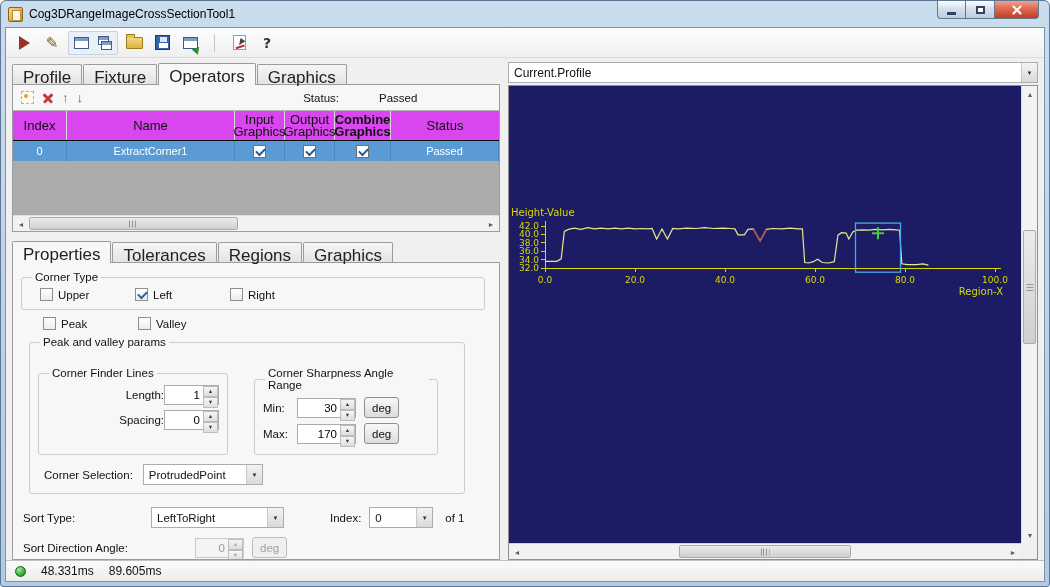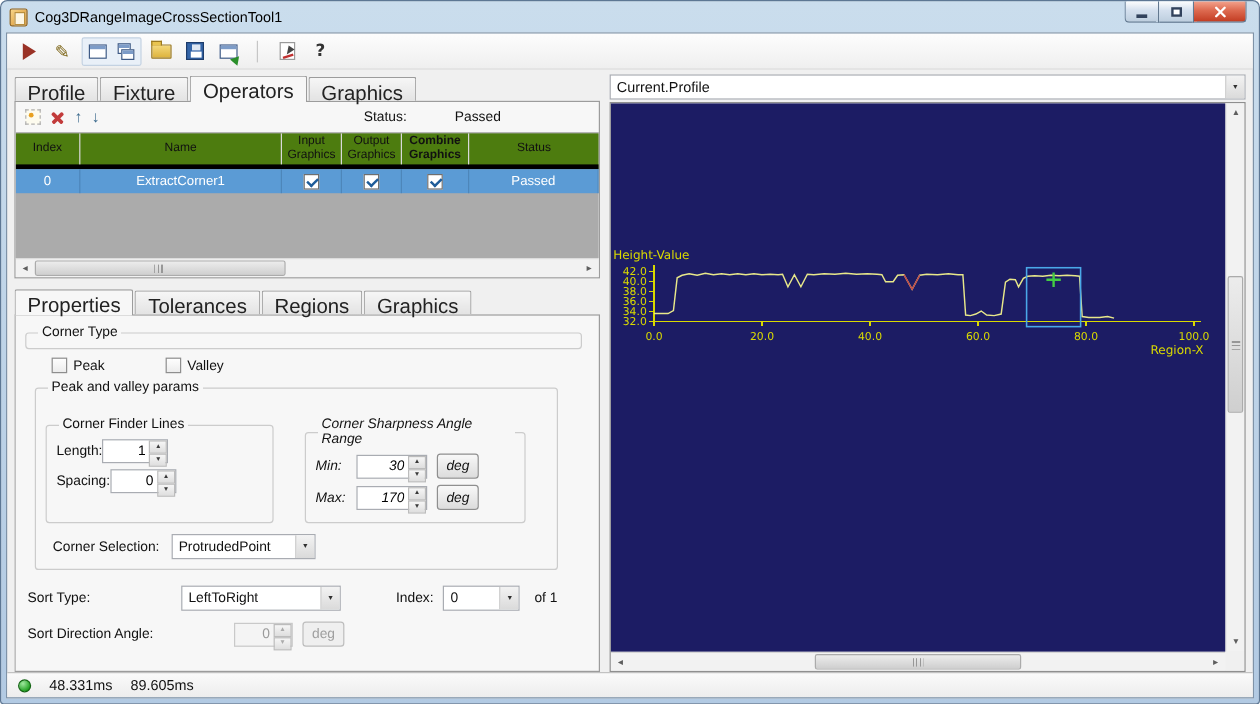--- a/index.html
+++ b/index.html
@@ -73,21 +73,21 @@
   .icon-new { width:13px; height:13px; border:1px dashed #b0b0b0; background:#fdfbee; position:relative; display:inline-block; }
   .icon-new::after { content:''; position:absolute; left:2px; top:2px; width:4px; height:4px; background:#e8a020; border-radius:50%; }
   .icon-x { width:12px; height:12px; position:relative; display:inline-block; }
   .icon-x::before,.icon-x::after { content:''; position:absolute; left:0; top:5px; width:12px; height:2.5px; background:#c23b3b; border-radius:1px; }
   .icon-x::before { transform:rotate(45deg); } .icon-x::after { transform:rotate(-45deg); }
   .mt-arrow { font-size:13px; font-weight:bold; color:#3d6b8e; line-height:13px; }
   .status-label { margin-left:auto; }
   .status-value { width:112px; margin-left:32px; }
 
   .gtable { flex:1; display:flex; flex-direction:column; border-top:1px solid #b5b5b5; background:#ababab; overflow:hidden; }
-  .gt-header { display:flex; background:#4d7c0f; border-bottom:4px solid #000000; height:30px; flex:none; font-size:10px; }
+  .gt-header { display:flex; background:#d946ef; border-bottom:1px solid #000000; height:30px; flex:none; font-size:13px; }
   .gt-h { display:flex; align-items:center; justify-content:center; text-align:center; border-right:1px solid #d9d9d9; line-height:12px; padding:0 2px; }
   .c0 { width:54px; flex:none; } .c1 { width:168px; flex:none; } .c2 { width:50px; flex:none; }
   .c3 { width:50px; flex:none; } .c4 { width:56px; flex:none;font-weight:bold; } .c5 { flex:1; border-right:none; }
   .gt-row { display:flex; height:20px; flex:none; background:#5b9bd5; color:#fff; font-size:11px; }
   .gt-c { display:flex; align-items:center; justify-content:center; border-right:1px solid #4d86ba; }
   .gt-filler { flex:1; }
   .gcb { width:13px; height:13px; background:#fff; border:1px solid #6f6f6f; position:relative; }
   .gcb.checked::after { content:''; position:absolute; left:2px; top:2px; width:7px; height:4px;
                         border-left:2px solid #1e5c99; border-bottom:2px solid #1e5c99; transform:rotate(-45deg); }
 
@@ -109,22 +109,22 @@
   legend { font-size:11.5px; padding:0 3px; margin-left:2px; }
   .cb-row { display:flex; align-items:center; padding:4px 4px 2px 10px; }
   .cb { display:inline-flex; align-items:center; gap:5px; }
   .cb .box { width:13px; height:13px; flex:none; background:linear-gradient(#fefefe,#ececec); border:1px solid #8e8e8e; position:relative; }
   .cb.checked .box::after { content:''; position:absolute; left:2px; top:2px; width:7px; height:4px;
                             border-left:2px solid #2b5fa3; border-bottom:2px solid #2b5fa3; transform:rotate(-45deg); }
   .w95 { width:95px; }
   .row-pv { display:flex; align-items:center; padding:7px 4px 6px 22px; }
   .fs-pvp { margin:0 26px 0 8px; }
   .pvp-inner { display:flex; gap:26px; margin-top:18px; }
-  .fs-cfl { width:190px; } .fs-csr { width:184px;font-style:italic; }
-  .frow { display:flex; align-items:center; justify-content:flex-start; margin:5px 0 4px; }
+  .fs-cfl { width:190px; } .fs-csr { width:184px; }
+  .frow { display:flex; align-items:center; justify-content:flex-end; margin:5px 0 4px; }
   .frow2 { display:flex; align-items:center; margin:5px 0 4px; }
   .lblmin { width:34px; flex:none; }
   .spin { display:inline-flex; height:20px; border:1px solid #a9acb2; background:#fff; }
   .spin .val { border:none; outline:none; background:transparent; text-align:right; padding-right:3px;
                font:inherit; font-size:11.5px; width:38px; }
   .sp-med .val { width:42px; } .sp-sm .val { width:32px; }
   .sbtns { width:15px; flex:none; display:flex; flex-direction:column; }
   .sbtns span { flex:1; font-size:5.5px; line-height:9px; text-align:center; color:#3a3a3a;
                 background:linear-gradient(#f6f6f6,#dedede); border:1px solid #bcbcbc; }
   .spin.disabled { background:#f4f4f4; border-color:#c9c9c9; }
@@ -274,20 +274,34 @@
           <div class="tabstrip">
             <span class="tab active">Properties</span>
             <span class="tab">Tolerances</span>
             <span class="tab">Regions</span>
             <span class="tab">Graphics</span>
           </div>
           <div class="panelbox" style="flex:1;padding:8px 8px 4px;overflow:hidden;">
 
             <fieldset class="fs-corner" style="margin-right:6px;">
               <legend>Corner Type</legend>
+              <div class="cb-row">
+                <span class="cb w95">
+                    <span class="box"></span>
+                    <span>Upper</span>
+                  </span>
+                <span class="cb w95 checked">
+                    <span class="box"></span>
+                    <span>Left</span>
+                  </span>
+                <span class="cb">
+                    <span class="box"></span>
+                    <span>Right</span>
+                  </span>
+              </div>
             </fieldset>
 
             <div class="row-pv">
               <span class="cb w95">
                   <span class="box"></span>
                   <span>Peak</span>
                 </span>
               <span class="cb">
                   <span class="box"></span>
                   <span>Valley</span>

